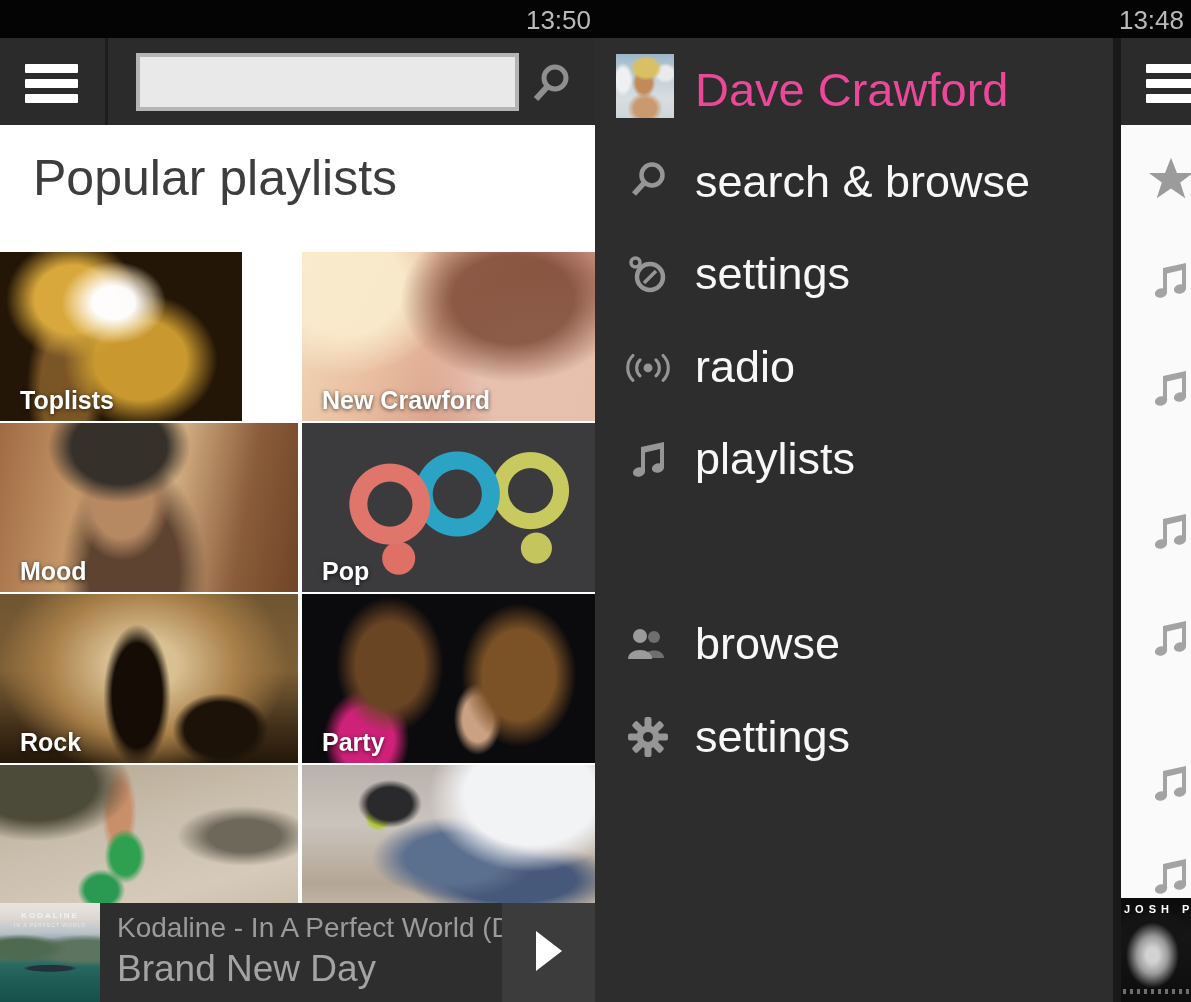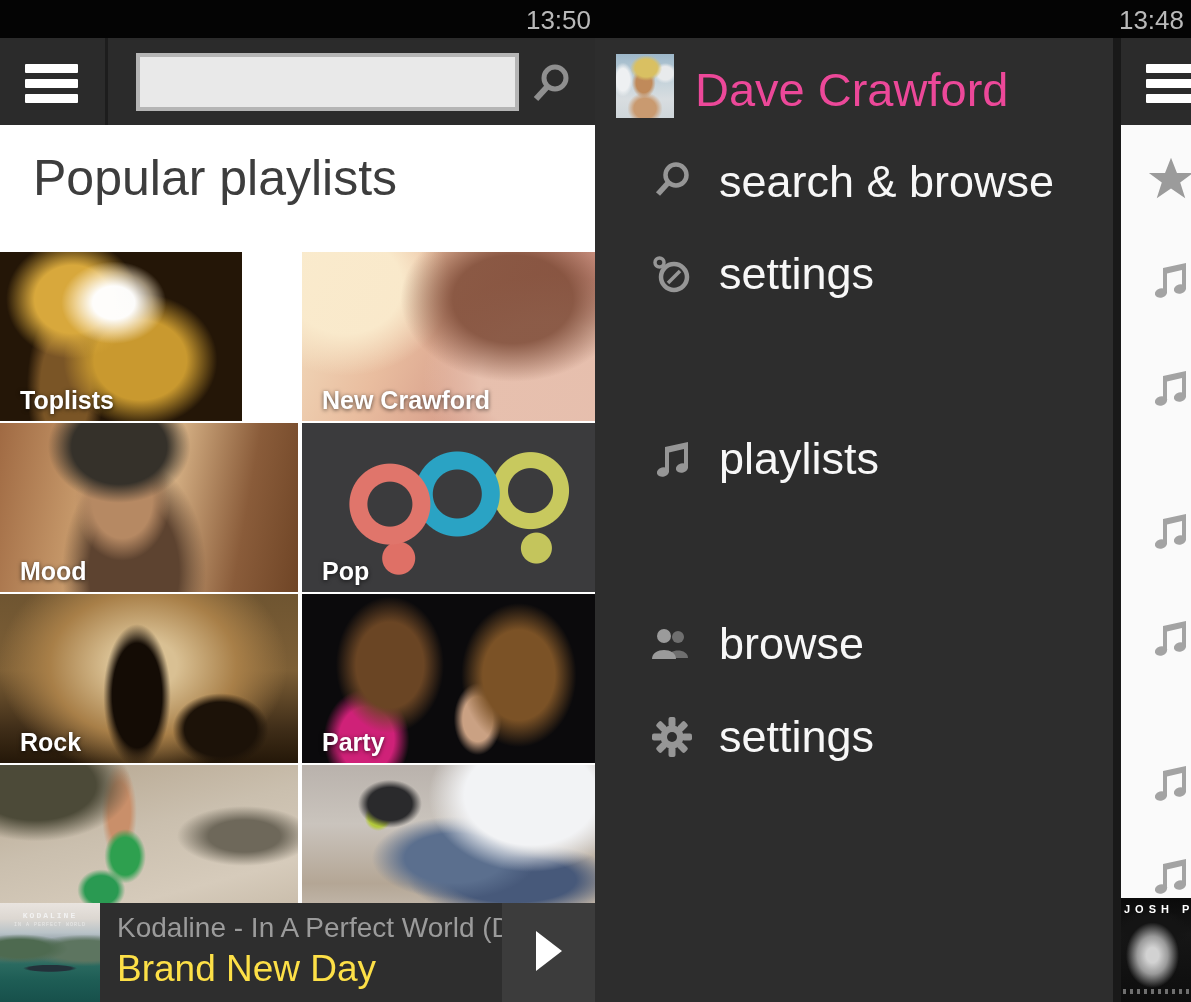--- a/index.html
+++ b/index.html
@@ -87,44 +87,44 @@
     radial-gradient(110px 55px at 52% 55%,#5b6f8e 0 45%,rgba(91,111,142,0) 75%),
     radial-gradient(140px 50px at 72% 68%,#47597a 0 45%,rgba(71,89,122,0) 75%),
     linear-gradient(180deg,#b9b2ac 0%,#cac4bd 35%,#b4a695 70%,#cfc8bf 100%);}
 
   
   #np-bar{left:0;top:865px;width:595px;height:99px;z-index:20;}
   #np-art{position:absolute;left:0;top:0;width:100px;height:99px;cursor:pointer;background:
     radial-gradient(36px 5px at 50% 66%,#23313a 0 60%,rgba(35,49,58,0) 75%),
     radial-gradient(60px 18px at 20% 46%,#4e6a50 0 50%,rgba(78,106,80,0) 80%),
     radial-gradient(70px 20px at 85% 48%,#5d7560 0 50%,rgba(93,117,96,0) 80%),
-    linear-gradient(180deg,#e9e4df 0%,#dcd7d1 16%,#b9c3c8 30%,#84929a 42%,#4f7468 54%,#2a6a60 62%,#1e5d55 78%,#17504b 100%); font-family: Liberation Mono, monospace;}
+    linear-gradient(180deg,#e9e4df 0%,#dcd7d1 16%,#b9c3c8 30%,#84929a 42%,#4f7468 54%,#2a6a60 62%,#1e5d55 78%,#17504b 100%);}
   #np-art .art-title{position:absolute;left:0;top:8px;width:100%;text-align:center;
       color:#f2f2f2;font-size:8px;font-weight:700;letter-spacing:2px;}
   #np-art .art-subtitle{position:absolute;left:0;top:19px;width:100%;text-align:center;
       color:rgba(255,255,255,.55);font-size:5px;letter-spacing:1px;}
   #np-info{position:absolute;left:100px;top:0;width:402px;height:99px;background:#2e2e2e;
       overflow:hidden;white-space:nowrap;cursor:pointer;}
   #np-artist{position:absolute;left:17px;top:9px;font-size:28px;color:#9b9b9b;font-weight:300;}
-  #np-track{position:absolute;left:17px;top:45px;font-size:37px;color:#fde047;font-weight:300;}
+  #np-track{position:absolute;left:17px;top:45px;font-size:37px;color:#a3a3a3;font-weight:300;}
   #np-play{position:absolute;left:502px;top:0;width:93px;height:99px;background:#3c3c3c;border:none;
       padding:0;cursor:pointer;display:flex;align-items:center;justify-content:center;}
 
   
   #drawer{left:595px;top:38px;width:518px;height:964px;background:#2d2d2d;overflow:hidden;}
   #profile-row{position:absolute;left:0;top:10px;width:518px;height:76px;cursor:pointer;}
   #profile-avatar{position:absolute;left:21px;top:6px;width:58px;height:64px;background:
     radial-gradient(20px 16px at 52% 22%,#d9c062 0 55%,rgba(217,192,98,0) 80%),
     radial-gradient(14px 18px at 48% 45%,#c08a5a 0 55%,rgba(192,138,90,0) 85%),
     radial-gradient(22px 20px at 50% 85%,#c99a70 0 50%,rgba(201,154,112,0) 80%),
     radial-gradient(12px 20px at 12% 40%,#eef0f2 0 55%,rgba(238,240,242,0) 85%),
     radial-gradient(14px 12px at 85% 30%,#e8eaec 0 55%,rgba(232,234,236,0) 85%),
     linear-gradient(180deg,#9db7c9 0%,#c3d2da 40%,#d8dde0 70%,#cfd6da 100%);}
   #profile-name{position:absolute;left:100px;top:14px;font-size:47px;font-weight:300;color:#ec4899;}
-  .menu-row{position:absolute;left:0;width:518px;height:72px;display:flex;align-items:center;cursor:pointer;padding-left:24px;}
+  .menu-row{position:absolute;left:0;width:518px;height:72px;display:flex;align-items:center;cursor:pointer;}
   .menu-icon{width:46px;height:46px;margin-left:30px;flex:0 0 auto;display:flex;align-items:center;justify-content:center;}
   .menu-label{margin-left:24px;font-size:45px;font-weight:300;color:#f7f7f7;}
   .mr0{top:108px;}.mr1{top:200px;}.mr2{top:293px;}.mr3{top:385px;}
   .mr4{top:478px;}.mr5{top:570px;}.mr6{top:663px;}
 
   
   #edge-gap{left:1113px;top:38px;width:8px;height:964px;background:#191919;z-index:30;}
   #edge-screen{left:1121px;top:38px;width:70px;height:964px;background:#fafafa;overflow:hidden;z-index:29;}
   #edge-appbar{position:absolute;left:0;top:0;width:70px;height:87px;background:#2b2b2b;}
   #edge-hamburger{position:absolute;left:25px;top:26px;width:60px;height:39px;}
@@ -236,20 +236,32 @@
     <span class="menu-icon">
       <svg width="44" height="44" viewBox="0 0 44 44">
         <circle cx="24" cy="25" r="13" fill="none" stroke="#969696" stroke-width="4.5"></circle>
         <circle cx="9.5" cy="10.5" r="4.5" fill="none" stroke="#969696" stroke-width="3.5"></circle>
         <path d="M18 31 L30 19" stroke="#969696" stroke-width="3.5"></path>
       </svg>
     </span>
     <span class="menu-label">settings</span>
   </div>
 
+  <div class="menu-row mr2">
+    <span class="menu-icon">
+      <svg width="52" height="44" viewBox="0 0 52 44">
+        <circle cx="26" cy="23" r="5" fill="#969696"></circle>
+        <path d="M17 14 a12.5 12.5 0 0 0 0 18" stroke="#969696" stroke-width="3.5" fill="none" stroke-linecap="round"></path>
+        <path d="M9 9 a19.5 19.5 0 0 0 0 28" stroke="#969696" stroke-width="3.5" fill="none" stroke-linecap="round"></path>
+        <path d="M35 14 a12.5 12.5 0 0 1 0 18" stroke="#969696" stroke-width="3.5" fill="none" stroke-linecap="round"></path>
+        <path d="M43 9 a19.5 19.5 0 0 1 0 28" stroke="#969696" stroke-width="3.5" fill="none" stroke-linecap="round"></path>
+      </svg>
+    </span>
+    <span class="menu-label">radio</span>
+  </div>
 
   <div class="menu-row mr3">
     <span class="menu-icon">
       <svg width="44" height="44" viewBox="0 0 44 44">
         <ellipse cx="13" cy="35" rx="6.2" ry="4.6" fill="#969696" transform="rotate(-16 13 35)"></ellipse>
         <ellipse cx="32" cy="31" rx="6.2" ry="4.6" fill="#969696" transform="rotate(-16 32 31)"></ellipse>
         <path d="M15 35 V10 L38 5 V31 H34 V12 L19 15.5 V35 Z" fill="#969696"></path>
       </svg>
     </span>
     <span class="menu-label">playlists</span>

